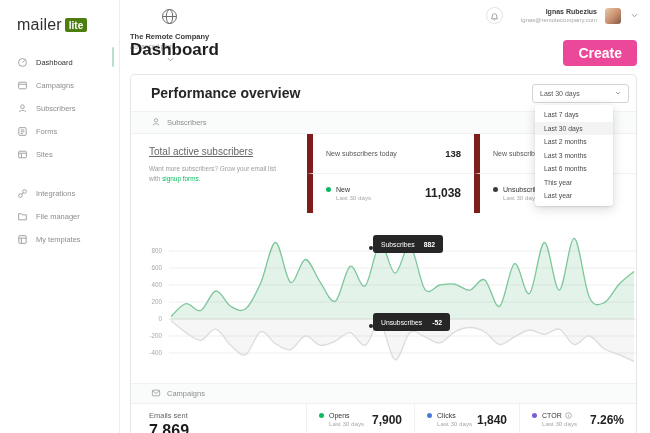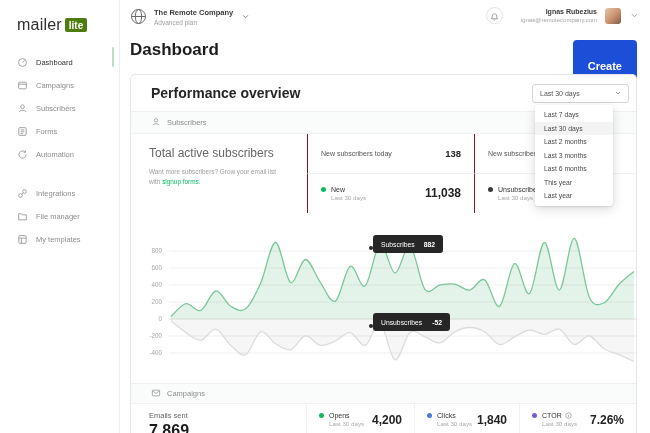--- a/index.html
+++ b/index.html
@@ -14,57 +14,57 @@
   .logo-badge { margin-left:3px; background:#4d7c0f; color:#fff; font-size:10px; font-weight:bold; padding:1.5px 4px; border-radius:2px; }
   nav.primary { margin-top:17px; }
   nav.secondary { margin-top:16px; }
   .nav-item { display:flex; align-items:center; gap:8px; padding:6px 17px; font-size:7.5px; color:#8d8d8d; cursor:pointer; }
   .nav-item.active { color:#333; }
   .nav-item .icn { width:11px; height:11px; display:inline-flex; }
   .nav-item .icn svg { width:11px; height:11px; }
   .scroll-indicator { position:absolute; right:5px; top:47px; width:2px; height:20px; background:#b9dfca; border-radius:2px; }
 
   
-  .company { position:absolute; left:130px; top:8px; display:flex; align-items:center; gap:7px; cursor:pointer; }
+  .company { position:absolute; left:130px; top:8px; display:flex; align-items:center; gap:7px; cursor:pointer;flex-direction:column; }
   .company .globe { width:17px; height:17px; }
   .company-name { font-size:7.5px; color:#3a3a3a; font-weight:bold; }
   .company-plan { font-size:6.5px; color:#9e9e9e; margin-top:1.5px; }
   .chev { display:inline-flex; margin-left:2px; }
   .userarea { position:absolute; right:12px; top:7px; display:flex; align-items:center; gap:8px; }
   .bell-wrap { width:17px; height:17px; border:1px solid #e3e3e3; border-radius:50%; display:flex; align-items:center; justify-content:center; margin-right:10px; cursor:pointer; }
   .user-names { text-align:right; cursor:pointer; }
   .user-name { font-size:7px; font-weight:bold; color:#3a3a3a; }
   .user-email { font-size:6px; color:#a5a5a5; margin-top:1.5px; }
   .avatar { width:16px; height:16px; border-radius:3px; background:linear-gradient(135deg,#e8c9a8 0%,#c98f6e 55%,#7a5a48 100%); cursor:pointer; }
 
   
   .page-title { position:absolute; left:130px; top:40px; font-size:17px; font-weight:bold; color:#1d1d1d; }
-  .create-btn { position:absolute; right:13px; top:40px; background:#1d4ed8; color:#fff; border:none; border-radius:4px; font-size:11px; font-weight:bold; padding:20px 15px; font-family:"Liberation Sans", sans-serif; cursor:pointer; }
+  .create-btn { position:absolute; right:13px; top:40px; background:#ec4899; color:#fff; border:none; border-radius:4px; font-size:14px; font-weight:bold; padding:5px 15px; font-family:"Liberation Sans", sans-serif; cursor:pointer; }
 
   
   .card { position:absolute; left:130px; top:74px; width:507px; height:359px; background:#fff; border:1px solid #e6e6e6; border-bottom:none; border-radius:5px 5px 0 0; overflow:hidden; }
   .card-header { height:36px; display:flex; align-items:center; padding:0 7px 0 20px; }
   .card-title { font-size:14px; font-weight:bold; color:#262626; }
   .range-select { margin-left:auto; width:97px; height:19px; border:1px solid #d4d4d4; border-radius:3px; background:#fff; display:flex; align-items:center; justify-content:space-between; padding:0 7px; font-size:7px; color:#555; cursor:pointer; }
   .range-menu { position:absolute; left:404px; top:30px; width:78px; background:#fff; border-radius:3px; box-shadow:0 1px 2px rgba(0,0,0,.10), 0 3px 12px rgba(0,0,0,.15); padding:3px 0; z-index:40; }
   .range-item { height:13.5px; line-height:13.5px; padding:0 9px; font-size:6.8px; color:#4a4a4a; cursor:pointer; white-space:nowrap; }
   .range-item.selected { background:#f3f3f3; }
 
   .band { height:23px; background:#fafbfb; border-top:1px solid #f1f1f1; border-bottom:1px solid #f1f1f1; display:flex; align-items:center; gap:6px; padding:0 20px; font-size:7.5px; color:#8d8d8d; }
   .band .icn svg { width:10px; height:10px; }
 
   
   .stats-grid { display:flex; height:79px; }
   .stats-col1 { width:176px; padding:12px 18px; }
-  .total-label { font-size:12px; color:#666; }
+  .total-label { font-size:10px; color:#666;text-decoration:underline; }
   .total-value { font-size:16.5px; font-weight:bold; color:#1b1b1b; margin-top:2px; letter-spacing:.2px; }
   .hint { font-size:6.4px; color:#9d9d9d; line-height:1.55; margin-top:7px; }
   .hint a { color:#0dba62; text-decoration:none; }
   .stats-right { flex:1; display:grid; grid-template-columns:167px 1fr; grid-template-rows:39.5px 39.5px; }
-  .stat-cell { display:flex; align-items:center; justify-content:space-between; padding:0 13px; border-left:1px solid #7f1d1d; }
+  .stat-cell { display:flex; align-items:center; justify-content:space-between; padding:0 13px; border-left:6px solid #7f1d1d; }
   .stat-cell.r1 { border-bottom:1px solid #f1f1f1; }
   .stat-label { font-size:7px; color:#555; }
   .value-sm { font-size:9.5px; font-weight:bold; color:#222; }
   .dot-row { display:flex; align-items:flex-start; gap:5px; }
   .dot { width:5px; height:5px; border-radius:50%; margin-top:1.5px; flex:0 0 auto; }
   .dr-name { font-size:7px; color:#333; display:flex; align-items:center; gap:3px; }
   .dr-sub { font-size:6.2px; color:#a8a8a8; margin-top:1.5px; }
   .value-md { font-size:12px; font-weight:bold; color:#222; }
 
   
@@ -128,25 +128,25 @@
             <svg viewBox="0 0 12 12" fill="none" stroke="#9b9b9b" stroke-width="1">
               <rect x="2" y="1.8" width="8" height="8.4" rx="1"></rect>
               <path d="M4 4.3h4 M4 6.3h4 M4 8.3h2.5"></path>
             </svg>
           </span>
           <span>Forms</span>
         </div>
         <div class="nav-item">
           <span class="icn">
             <svg viewBox="0 0 12 12" fill="none" stroke="#9b9b9b" stroke-width="1">
-              <path d="M9.9 6 a3.9 3.9 0 1 1 -1.2 -2.8"></path>
-              <path d="M9.2 1.6v2h-2"></path>
-            </svg>
-          </span>
-          <span>Automation</span>
+              <rect x="1.8" y="2.4" width="8.4" height="7.2" rx="1"></rect>
+              <path d="M1.8 4.6h8.4 M4.8 4.6v5"></path>
+            </svg>
+          </span>
+          <span>Sites</span>
         </div>
       </nav>
     <nav class="secondary" id="nav-secondary">
         <div class="nav-item">
           <span class="icn">
             <svg viewBox="0 0 12 12" fill="none" stroke="#9b9b9b" stroke-width="1">
               <circle cx="3.8" cy="8.2" r="2"></circle>
               <circle cx="8.2" cy="3.8" r="2"></circle>
               <path d="M5.1 6.9 6.9 5.1"></path>
             </svg>
@@ -335,21 +335,21 @@
           <div class="bottom-cell c2">
             <span class="dot-row">
               <span class="dot" style="background: rgb(13, 186, 98);"></span>
               <span>
                 <div class="dr-name">
                   <span>Opens</span>
                 </div>
                 <div class="dr-sub">Last 30 days</div>
               </span>
             </span>
-            <span class="value-md">4,200</span>
+            <span class="value-md">7,900</span>
           </div>
           <div class="bottom-cell c3">
             <span class="dot-row">
               <span class="dot" style="background: rgb(74, 123, 212);"></span>
               <span>
                 <div class="dr-name">
                   <span>Clicks</span>
                 </div>
                 <div class="dr-sub">Last 30 days</div>
               </span>

